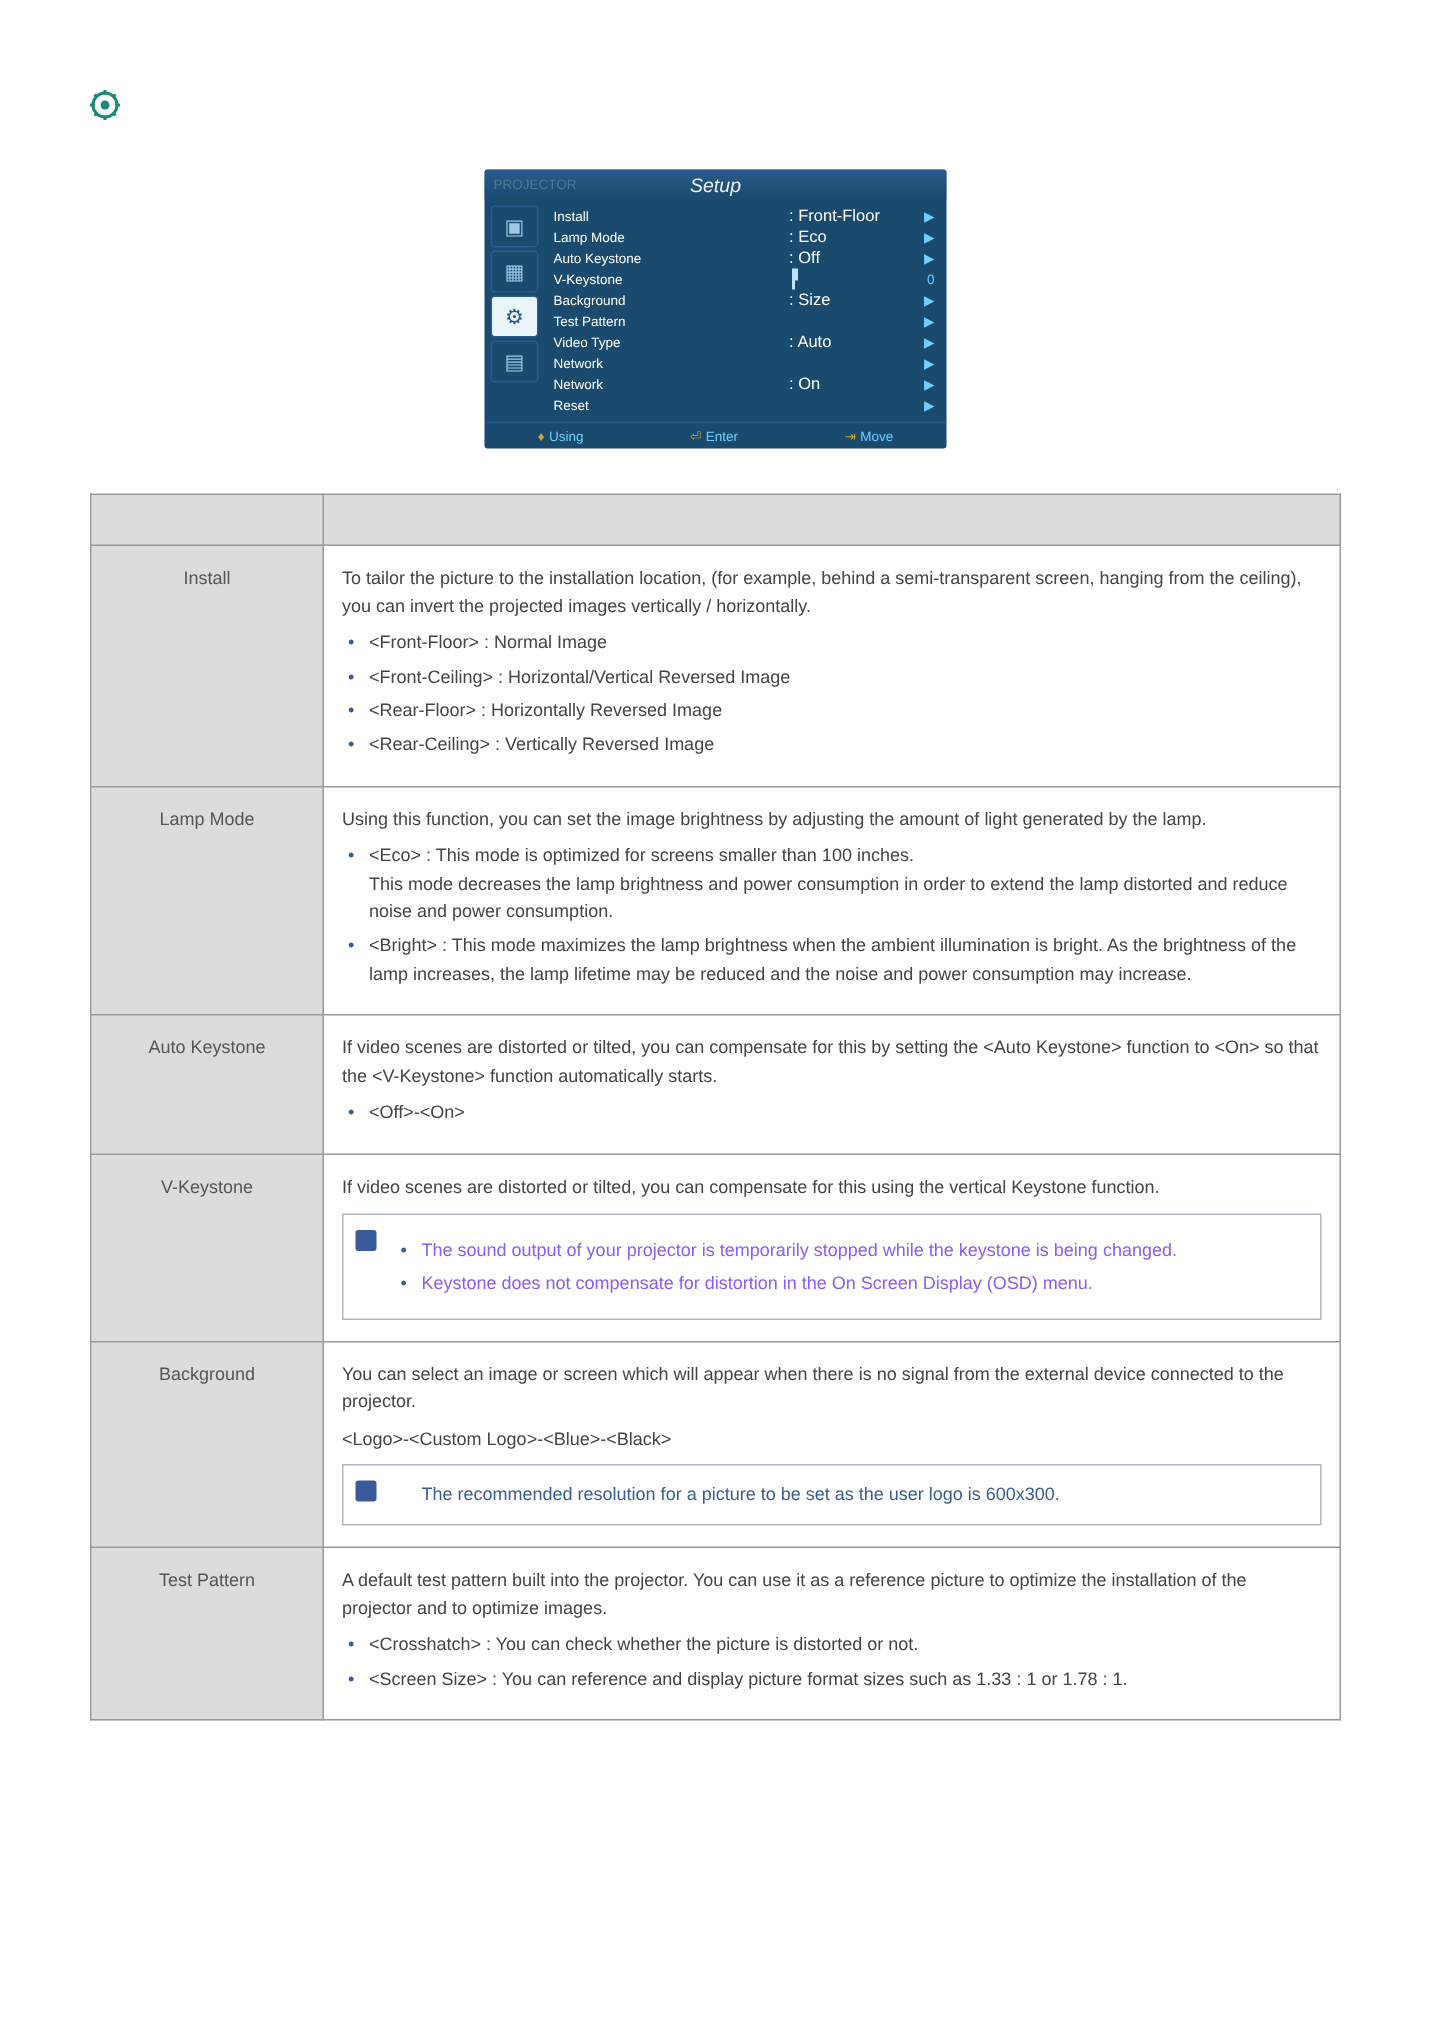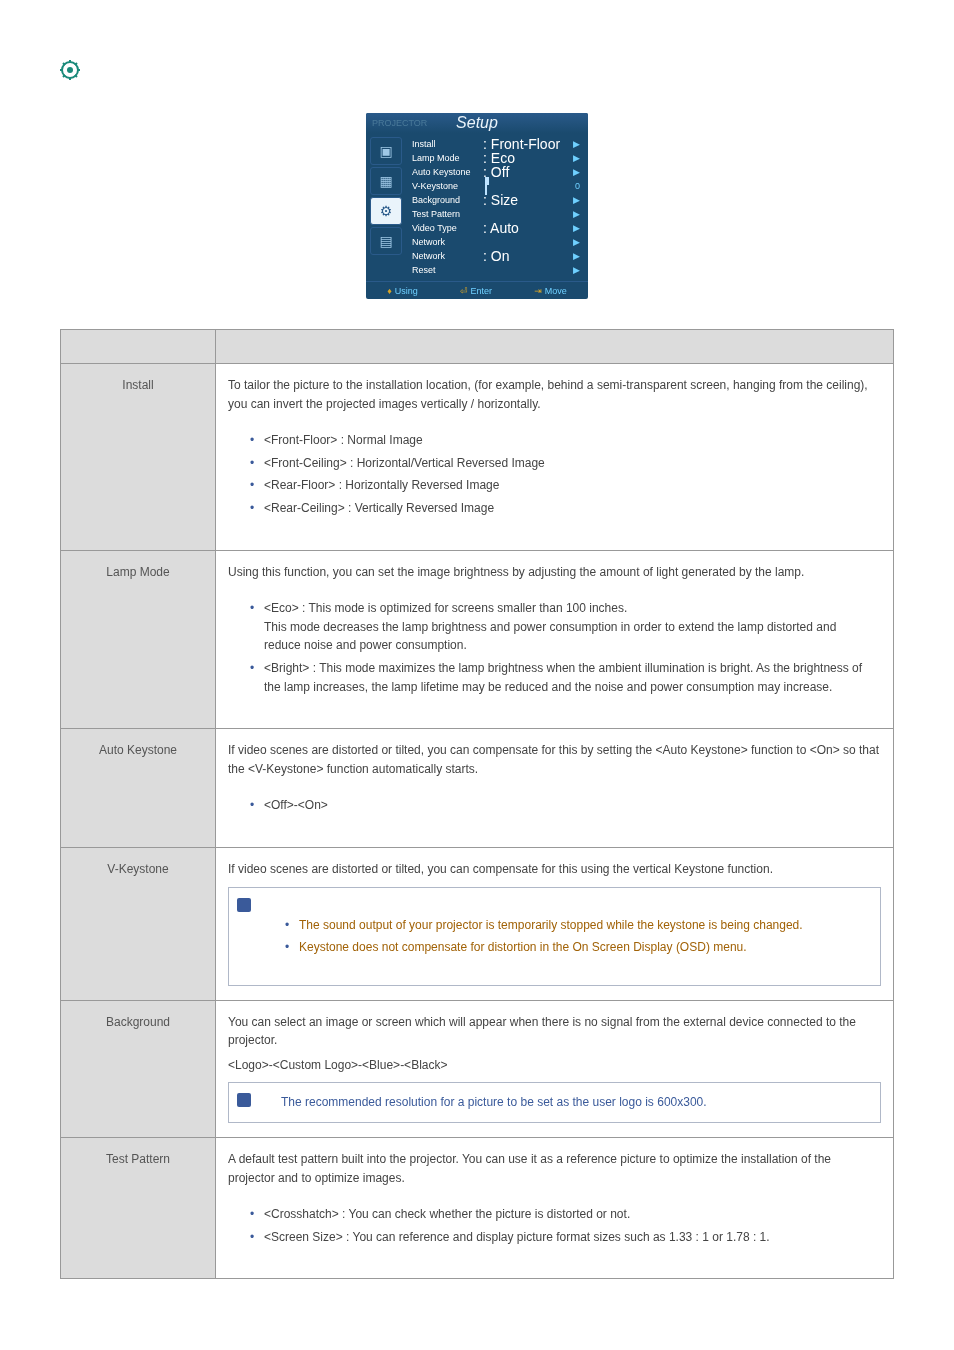--- a/index.html
+++ b/index.html
@@ -10,21 +10,21 @@
     background: #fff;
     width: 954px;
     margin: 0 auto;
     padding: 0 60px;
   }
   .top-icon {
     margin-top: 60px;
     margin-bottom: 30px;
   }
   .osd-figure {
-    width: 222px;
+    width: 308px;
     margin: 0 auto 30px auto;
     border-radius: 2px;
     overflow: hidden;
     font-size: 10px;
     color: #fff;
     background: #1a4a6e;
   }
   .osd-header {
     display: flex;
     align-items: center;
@@ -35,21 +35,21 @@
   .osd-tab {
     color: #4a7a9a;
     font-size: 9px;
     padding: 0 6px;
   }
   .osd-title {
     position: absolute;
     left: 50%;
     transform: translateX(-50%);
     font-style: italic;
-    font-size: 16px;
+    font-size: 13px;
     color: #eaf4fb;
   }
   .osd-body {
     display: flex;
   }
   .osd-icons {
     width: 44px;
     display: flex;
     flex-direction: column;
     gap: 2px;
@@ -74,21 +74,21 @@
     flex: 1;
     padding: 4px 8px 4px 2px;
   }
   .osd-row {
     display: flex;
     align-items: center;
     height: 14px;
     font-size: 9px;
   }
   .osd-label { flex: 1; white-space: nowrap; }
-  .osd-value { width: 90px; white-space: nowrap; font-size: 14px; }
+  .osd-value { width: 90px; white-space: nowrap; font-size: 11px; }
   .osd-arrow { color: #6fd0ff; font-size: 9px; }
   .osd-slider {
     width: 60px; height: 6px; border: 1px solid #bde3ff; position: relative; margin-right: 6px;
   }
   .osd-slider .knob {
     position: absolute; top: -1px; left: 55%; width: 3px; height: 8px; background: #bde3ff;
   }
   .osd-footer {
     display: flex;
     justify-content: space-around;
@@ -124,21 +124,21 @@
   }
   td.rightcol {
     padding: 12px 12px 14px 12px;
     line-height: 1.55;
     color: #444;
   }
   td.rightcol p { margin: 0 0 6px 0; }
   ul.bullets {
     list-style: none;
     padding: 0;
-    margin: 18px;
+    margin: 0;
   }
   ul.bullets > li {
     position: relative;
     padding-left: 18px;
     margin: 4px 0;
   }
   ul.bullets > li::before {
     content: "•";
     position: absolute;
     left: 4px;
@@ -158,21 +158,21 @@
   .note-icon {
     position: absolute;
     left: 8px;
     top: 10px;
     width: 14px;
     height: 14px;
     background: #3a5a9a;
     border-radius: 2px;
   }
   .note-box ul.bullets > li::before { color: #3a5a9a; }
-  .note-box ul.bullets > li { color: #a16207; }
+  .note-box ul.bullets > li { color: #8b5cf6; }
   .sub { padding-left: 18px; }
 </style>
 </head>
 <body>
 
 <div class="top-icon">
   <svg width="20" height="20" viewBox="0 0 20 20">
     <circle cx="10" cy="10" r="8" fill="none" stroke="#1a8a7a" stroke-width="2"></circle>
     <circle cx="10" cy="10" r="3" fill="#1a8a7a"></circle>
     <path d="M10 0 L10 3 M10 17 L10 20 M0 10 L3 10 M17 10 L20 10 M3 3 L5 5 M15 15 L17 17 M17 3 L15 5 M5 15 L3 17" stroke="#1a8a7a" stroke-width="2"></path>

